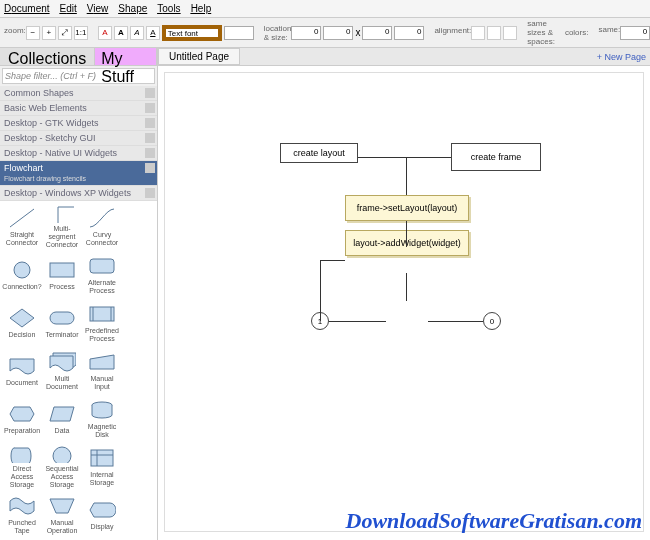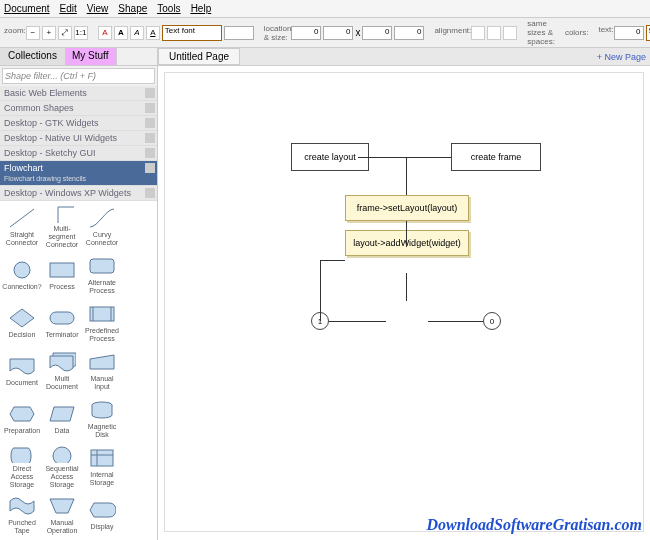--- a/index.html
+++ b/index.html
@@ -10,26 +10,26 @@
 .menubar span { margin-right: 10px; cursor: pointer; text-decoration: underline; font-size: 10px; }
 .menubar span::first-letter { text-decoration: underline; }
 
 
 .toolbar { background: #f0f0f0; height: 30px; display: flex; align-items: center; padding: 2px 4px; border-bottom: 1px solid #ccc; }
 .tool-group { display: flex; flex-direction: row; margin-right: 10px; }
 .tool-label { font-size: 8px; color: #666; }
 .tool-row { display: flex; align-items: center; gap: 2px; }
 .tool-icon { width: 14px; height: 14px; border: 1px solid #ccc; background: #fff; font-size: 8px; display: flex; align-items: center; justify-content: center; }
 .spinner { width: 30px; height: 14px; border: 1px solid #aaa; background: #fff; font-size: 8px; text-align: right; padding-right: 2px; }
-.combo { width: 60px; height: 16px; border: 1px solid #a16207; background: #fff; font-size: 8px; padding: 0 2px; }
+.combo { width: 60px; height: 16px; border: 4px solid #a16207; background: #fff; font-size: 8px; padding: 0 2px; }
 
 
 .left-panel { position: absolute; top: 48px; left: 0; width: 158px; bottom: 0; background: #f0f0f0; border-right: 1px solid #ccc; overflow: hidden; }
 .tabs { display: flex; height: 18px; border-bottom: 1px solid #ccc; }
-.tab { padding: 2px 8px; background: #e0e0e0; border-right: 1px solid #ccc; font-size: 10px; }
+.tab { padding: 2px 8px; background: #e0e0e0; border-right: 1px solid #ccc; font-size: 16px; }
 .tab.active { background: #f0abfc; padding-left: 6px; }
 .filter-box { margin: 2px; padding: 2px; background: #fff; border: 1px solid #ccc; font-size: 9px; color: #888; font-style: italic; }
 
 .cat-header { background: #e8e8e8; padding: 2px 4px; font-size: 9px; color: #667; border-bottom: 1px solid #ddd; position: relative; }
 .cat-header .collapse-btn { position: absolute; right: 2px; top: 2px; width: 10px; height: 10px; background: #ccc; }
 .cat-header.active { background: #4a6a9a; color: #fff; }
 .cat-subtitle { font-size: 7px; color: #ddd; }
 
 .shape-grid { display: flex; flex-wrap: wrap; padding: 2px; background: #fff; }
 .shape-item { width: 36px; height: 44px; display: flex; flex-direction: column; align-items: center; justify-content: center; margin: 2px; }
@@ -47,21 +47,21 @@
 
 .flow-node { position: absolute; background: #fff; border: 1px solid #444; font-size: 9px; display: flex; align-items: center; justify-content: center; }
 .flow-process { position: absolute; background: #fdf7d6; border: 1px solid #b8a860; font-size: 9px; display: flex; align-items: center; justify-content: center; box-shadow: 2px 2px 0 #e0d8b0; }
 .flow-diamond { position: absolute; width: 44px; height: 44px; }
 .flow-diamond svg { width: 100%; height: 100%; }
 .flow-diamond .dlabel { position: absolute; top: 50%; left: 50%; transform: translate(-50%,-50%); font-size: 8px; }
 .flow-terminal { position: absolute; width: 18px; height: 18px; border: 1px solid #444; border-radius: 50%; background: #fff; font-size: 8px; display: flex; align-items: center; justify-content: center; }
 .flow-line { position: absolute; background: #333; }
 
 
-.watermark { position: absolute; bottom: 6px; right: 8px; font-family: Georgia, serif; font-style: italic; font-weight: bold; font-size: 16px; color: #2050d0; margin-top: 36px; }
+.watermark { position: absolute; bottom: 6px; right: 8px; font-family: Georgia, serif; font-style: italic; font-weight: bold; font-size: 22px; color: #2050d0; margin-top: 36px; }
 </style>
 </head>
 <body>
 
 <div class="menubar">
   <span>Document</span>
   <span>Edit</span>
   <span>View</span>
   <span>Shape</span>
   <span>Tools</span>
@@ -112,40 +112,40 @@
       <div class="tool-icon"></div>
     </div>
   </div>
   <div class="tool-group">
     <span class="tool-label">same sizes &amp; spaces:</span>
   </div>
   <div class="tool-group">
     <span class="tool-label">colors:</span>
   </div>
   <div class="tool-group">
-    <span class="tool-label">text:</span>
+    <span class="tool-label">same:</span>
     <div class="tool-row">
       <div class="spinner">0</div>
       <div class="combo">Solid</div>
     </div>
   </div>
 </div>
 
 <div class="left-panel">
   <div class="tabs">
     <div class="tab">Collections</div>
     <div class="tab active">My Stuff</div>
   </div>
   <div class="filter-box">Shape filter... (Ctrl + F)</div>
 
+  <div class="cat-header"><span>Common Shapes</span><div class="collapse-btn"></div></div>
   <div class="cat-header"><span>Basic Web Elements</span><div class="collapse-btn"></div></div>
-  <div class="cat-header"><span>Common Shapes</span><div class="collapse-btn"></div></div>
   <div class="cat-header"><span>Desktop - GTK Widgets</span><div class="collapse-btn"></div></div>
+  <div class="cat-header"><span>Desktop - Sketchy GUI</span><div class="collapse-btn"></div></div>
   <div class="cat-header"><span>Desktop - Native UI Widgets</span><div class="collapse-btn"></div></div>
-  <div class="cat-header"><span>Desktop - Sketchy GUI</span><div class="collapse-btn"></div></div>
   <div class="cat-header active">
     <span>Flowchart</span><br>
     <span class="cat-subtitle">Flowchart drawing stencils</span>
     <div class="collapse-btn"></div>
   </div>
 
   <div class="cat-header"><span>Desktop - Windows XP Widgets</span><div class="collapse-btn"></div></div>
 
   <div class="shape-grid" id="shape-grid">
       <div class="shape-item">
@@ -285,21 +285,21 @@
     </div>
 </div>
 
 <div class="canvas-area">
   <div class="page-tabs">
     <div class="page-tab">Untitled Page</div>
     <div class="new-page">+  New Page</div>
   </div>
   <div class="canvas">
 
-    <div class="flow-node" style="left:126px; top:70px; width:78px; height:28px;">create layout</div>
+    <div class="flow-node" style="left:115px; top:70px; width:78px; height:20px;">create layout</div>
 
     <div class="flow-node" style="left:286px; top:70px; width:90px; height:28px;">create frame</div>
 
     <div class="flow-process" style="left:180px; top:122px; width:124px; height:26px;">frame-&gt;setLayout(layout)</div>
 
     <div class="flow-process" style="left:180px; top:157px; width:124px; height:26px;">layout-&gt;addWidget(widget)</div>
 
 
     <div class="flow-terminal" style="left:146px; top:239px;">1</div>
     <div class="flow-terminal" style="left:318px; top:239px;">0</div>

